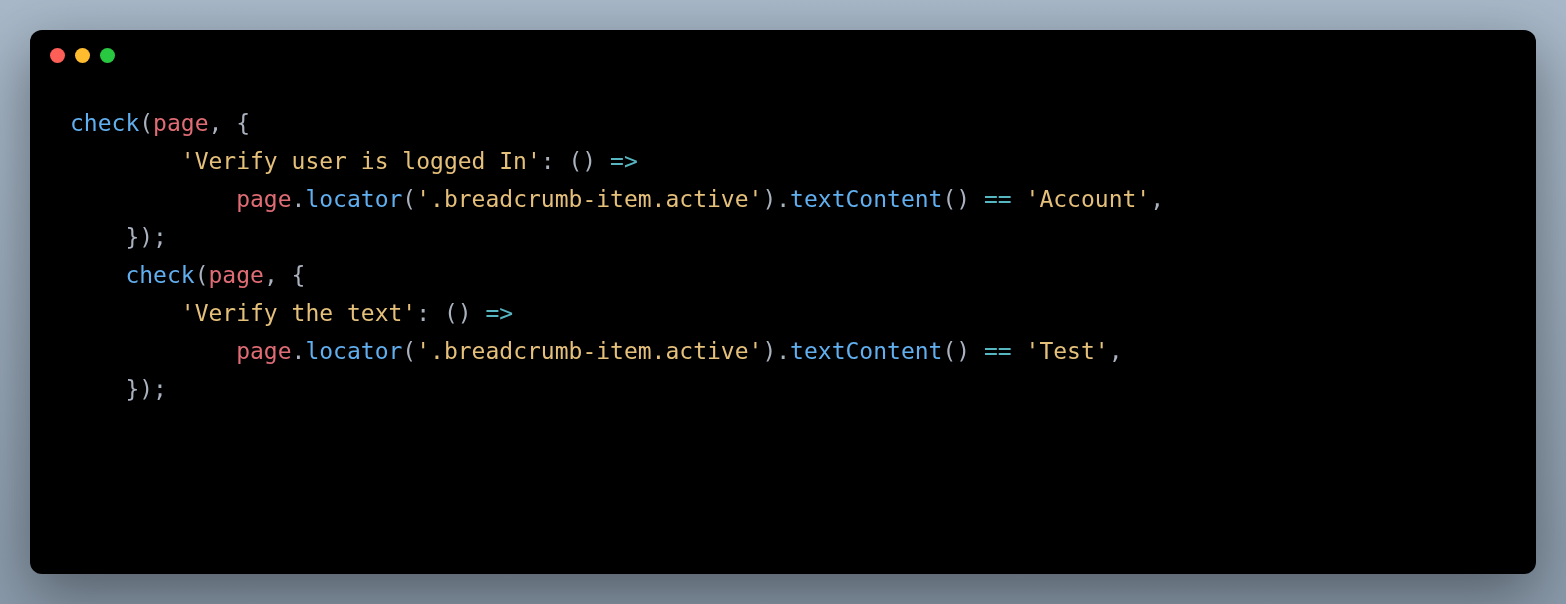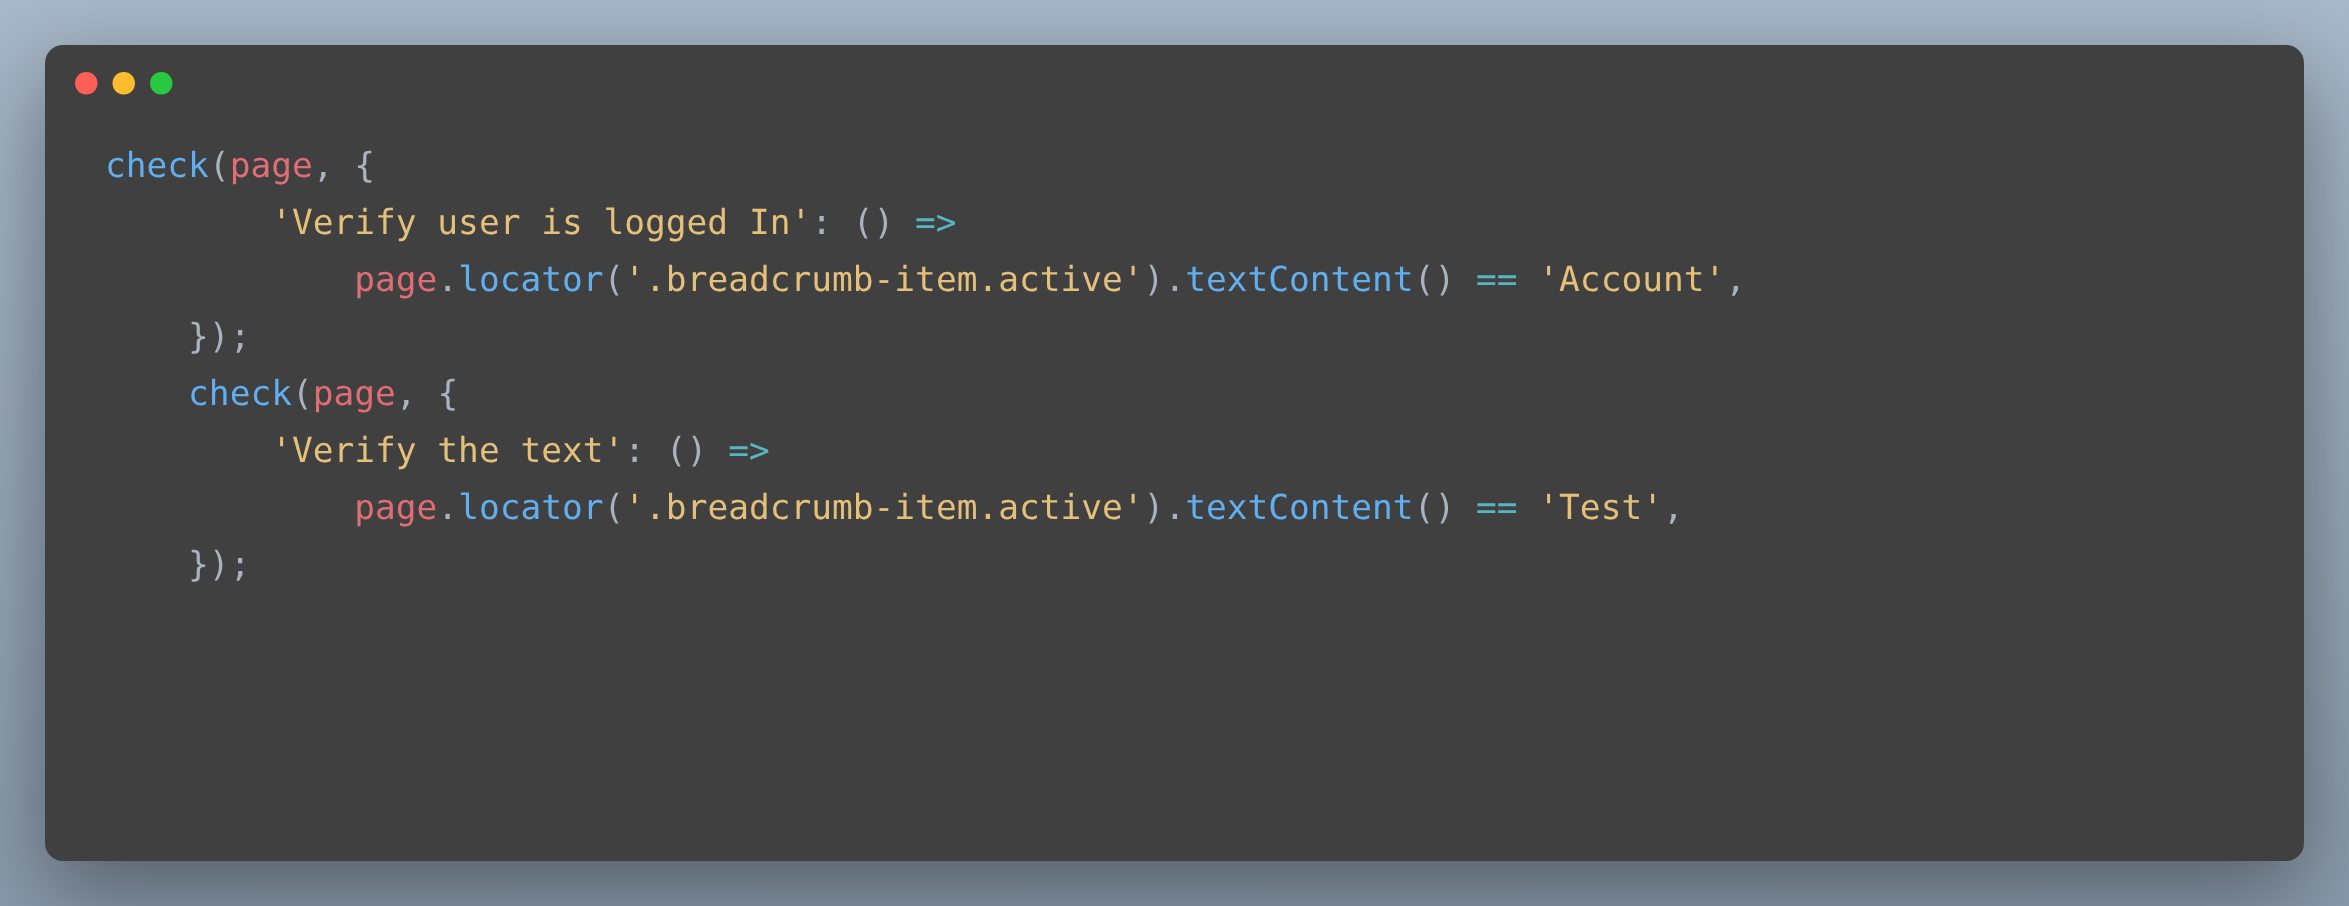--- a/index.html
+++ b/index.html
@@ -6,27 +6,28 @@
   body {
     background: linear-gradient(180deg, #a8b8c8 0%, #8a9aaa 100%);
     min-height: 604px;
     width: 1566px;
     padding: 30px;
     display: flex;
     align-items: stretch;
     justify-content: center;
   }
   .window {
-    background: #404040;
+    background: #000000;
     border-radius: 12px;
     width: 100%;
     box-shadow: 0 20px 60px rgba(0,0,0,0.4);
     overflow: hidden;
     display: flex;
     flex-direction: column;
+    gap: 12px;
   }
   .titlebar {
     display: flex;
     gap: 10px;
     padding: 18px 20px 10px 20px;
   }
   .tl-btn {
     width: 15px;
     height: 15px;
     border-radius: 50%;

